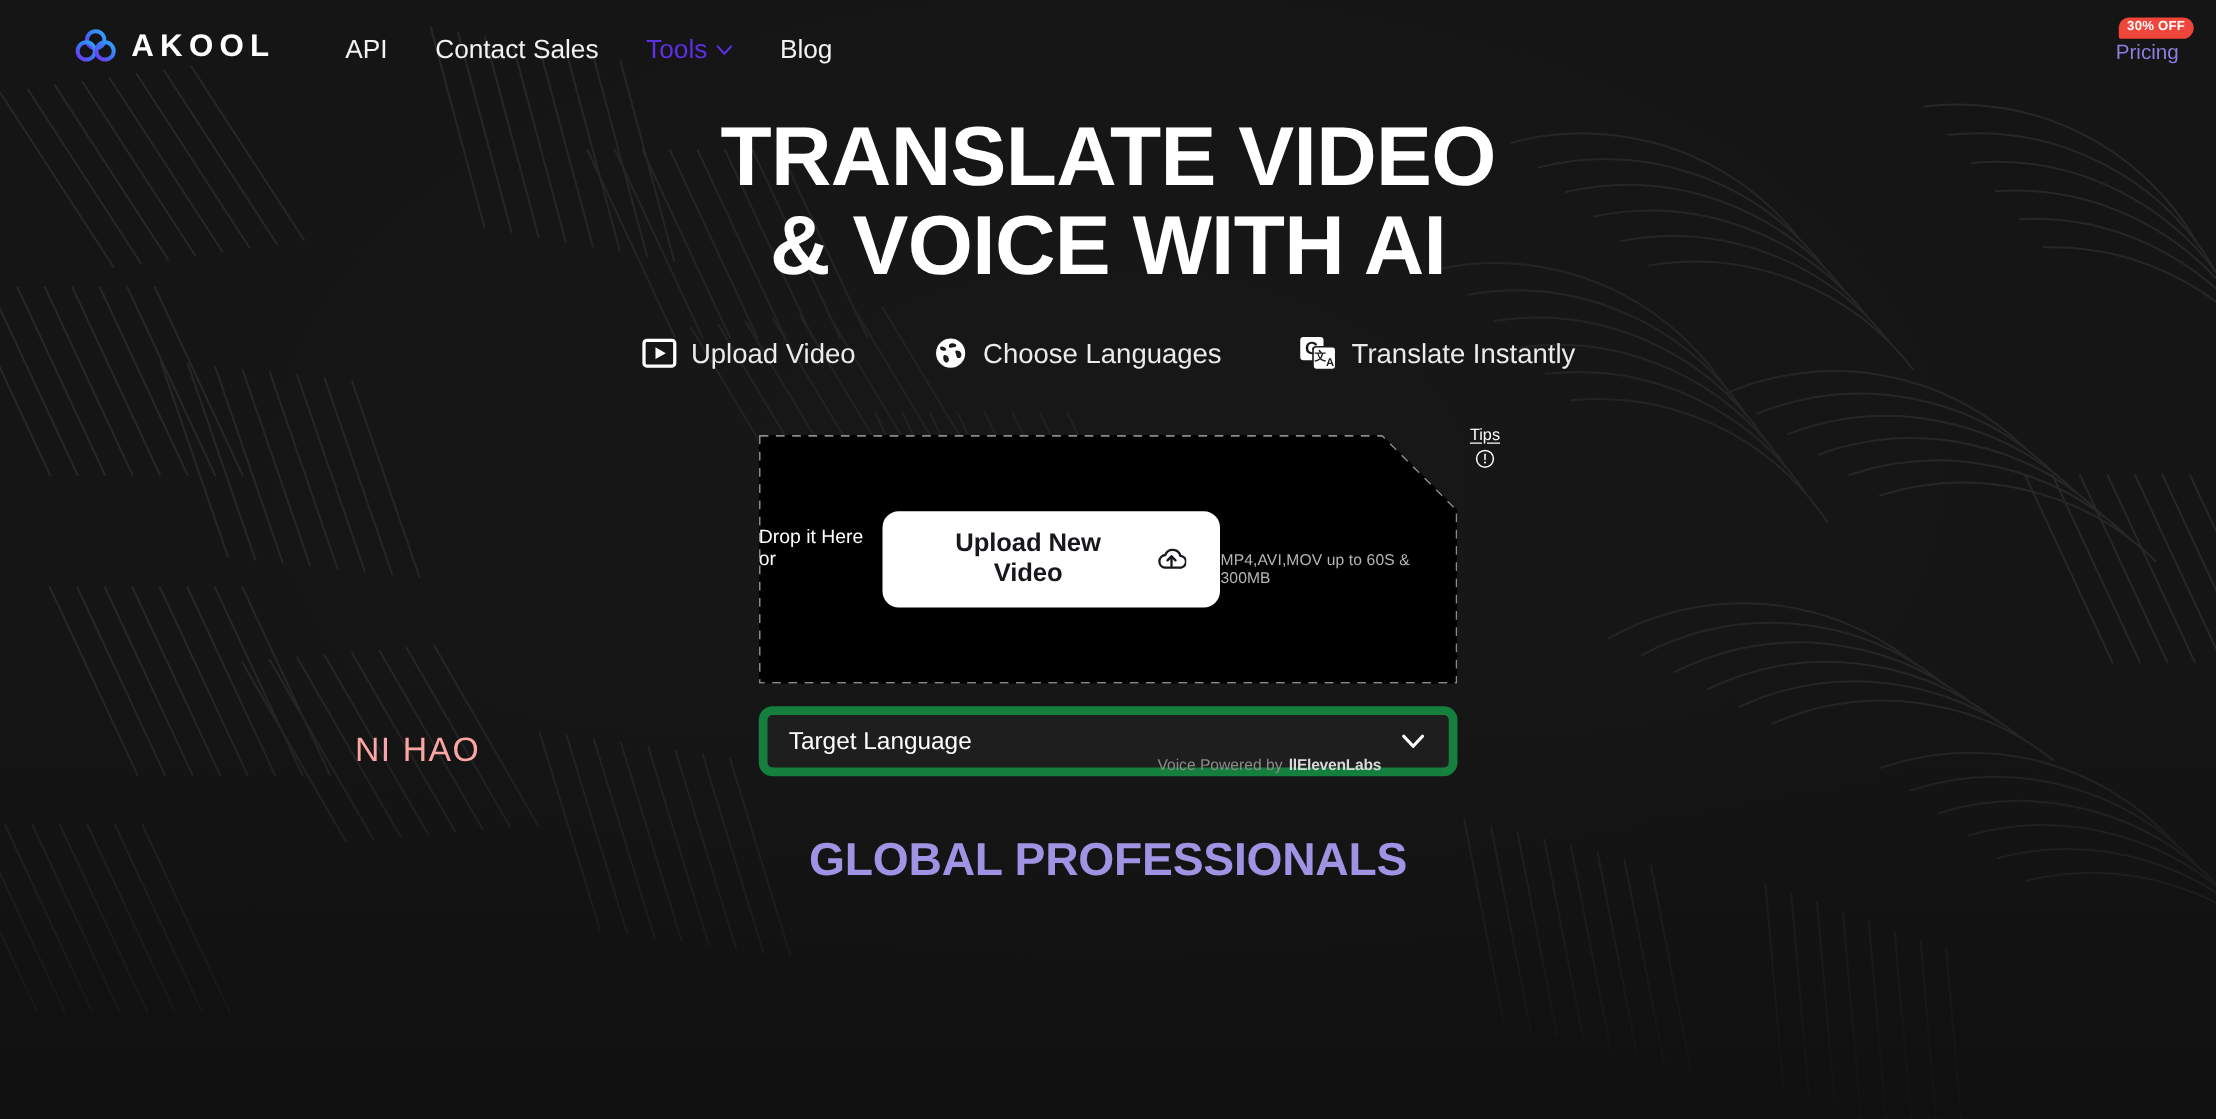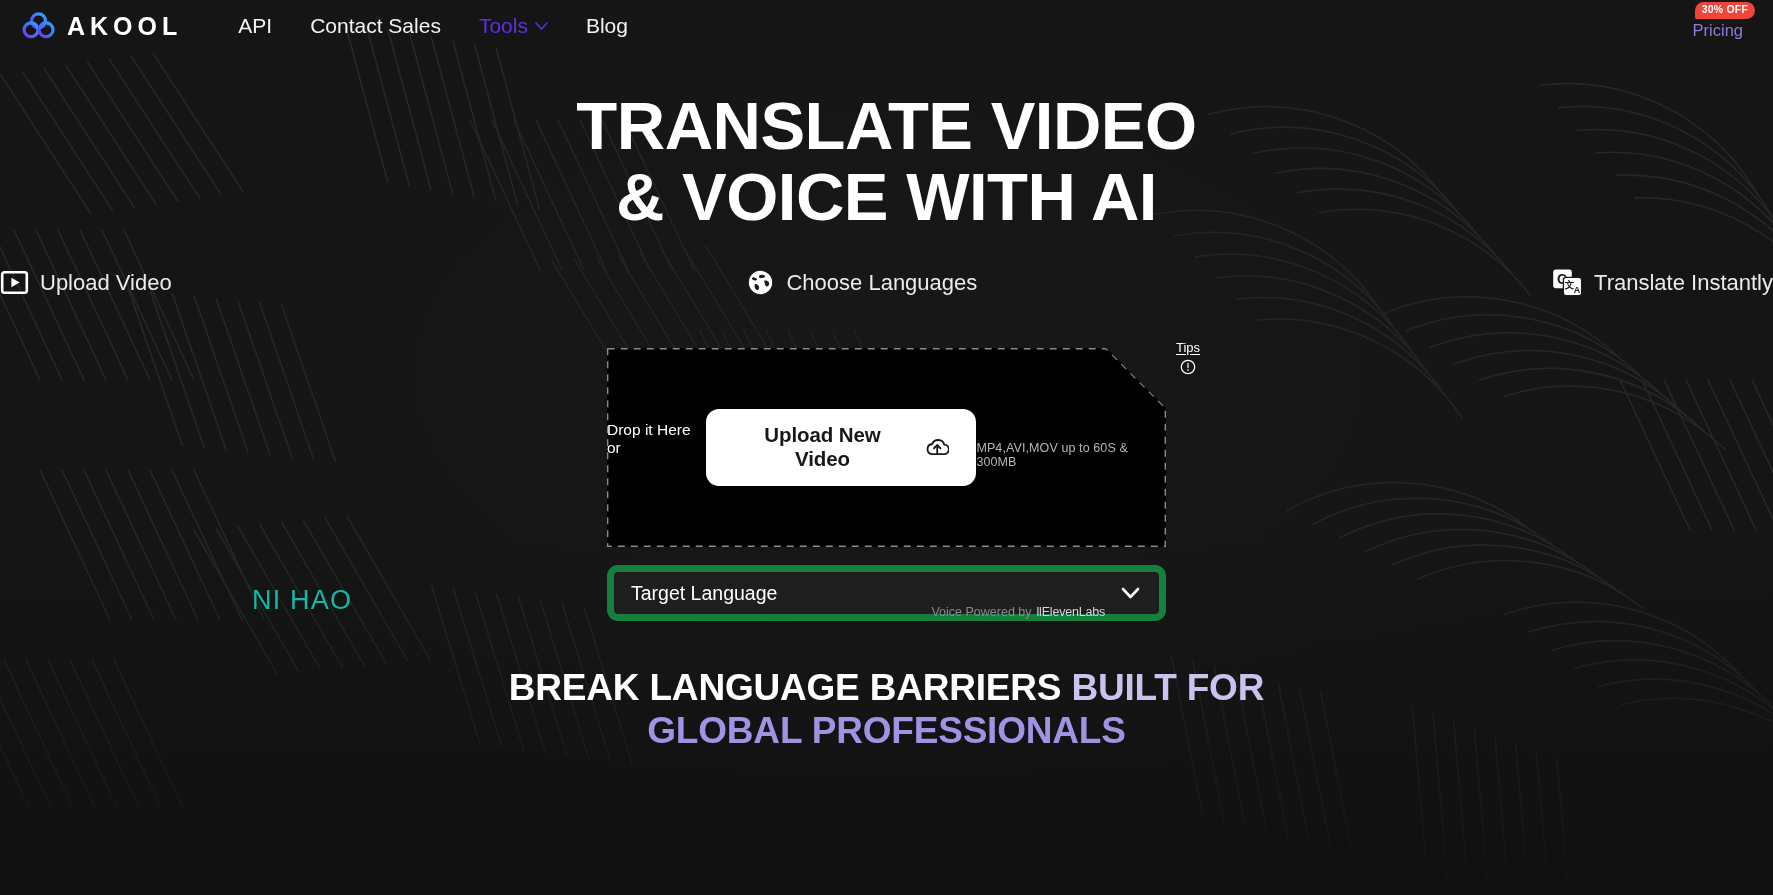--- a/index.html
+++ b/index.html
@@ -34,37 +34,38 @@
     position: absolute;
     inset: 0;
     pointer-events: none;
     background:
       radial-gradient(1100px 620px at 50% 42%, rgba(26,26,26,.55) 0%, rgba(18,18,18,0) 70%),
       linear-gradient(180deg, rgba(20,20,20,0) 60%, rgba(16,16,16,.9) 100%);
   }
 
   .watermark {
     position: absolute;
-    left: 252px;
+    left: 284px;
     top: 585px;
     font-size: 27px;
     letter-spacing: 1.2px;
-    color: #14b8a6;
+    color: #fca5a5;
     font-weight: 400;
     user-select: none;
   }
 
   
   .header {
     position: relative;
     z-index: 20;
     height: 52px;
     display: flex;
-    align-items: center;
+    align-items: flex-end;
     padding: 0 22px 0 20px;
+    margin-left: 38px;
   }
   .brand {
     display: flex;
     align-items: center;
     gap: 9px;
     margin-right: 56px;
   }
   .brand-mark { width: 38px; height: 30px; display: block; }
   .brand-word {
     font-size: 25px;
@@ -131,21 +132,21 @@
     font-size: 67px;
     font-weight: 700;
     line-height: 1.06;
     letter-spacing: -0.5px;
     color: #ffffff;
   }
   .hero-title .line { display: block; }
 
   .features {
     display: flex;
-    justify-content: space-between;
+    justify-content: center;
     align-items: center;
     gap: 62px;
     margin-top: 36px;
   }
   .feature {
     display: flex;
     align-items: center;
     gap: 11px;
   }
   .feature-label {
@@ -251,21 +252,21 @@
     font-size: 12.5px;
     color: #8b8b8b;
     display: flex;
     align-items: baseline;
     gap: 5px;
     margin-right: 16px;
     white-space: nowrap;
   }
   .voice-by-brand {
     color: #d8d8d8;
-    font-weight: 400;
+    font-weight: 700;
     letter-spacing: -0.2px;
     margin-top: 37px;
   }
 
   .translate-btn {
     margin-top: 17px;
     width: 100%;
     height: 56px;
     border: none;
     border-radius: 11px;
@@ -494,19 +495,16 @@
       </span>
       <svg width="19" height="12" viewBox="0 0 19 12" aria-hidden="true">
         <path d="M2 2L9.5 10L17 2" fill="none" stroke="#ffffff" stroke-width="2.6" stroke-linecap="round" stroke-linejoin="round"></path>
       </svg>
     </div>
 
 
   </section>
 
   <h2 class="subheadline">
-    <span class="line">
-      <span class="sh-white">BREAK LANGUAGE BARRIERS </span><span class="sh-lilac">BUILT FOR</span>
-    </span>
     <span class="line sh-violet">GLOBAL PROFESSIONALS</span>
   </h2>
 
 </div>
 
 </body></html>

